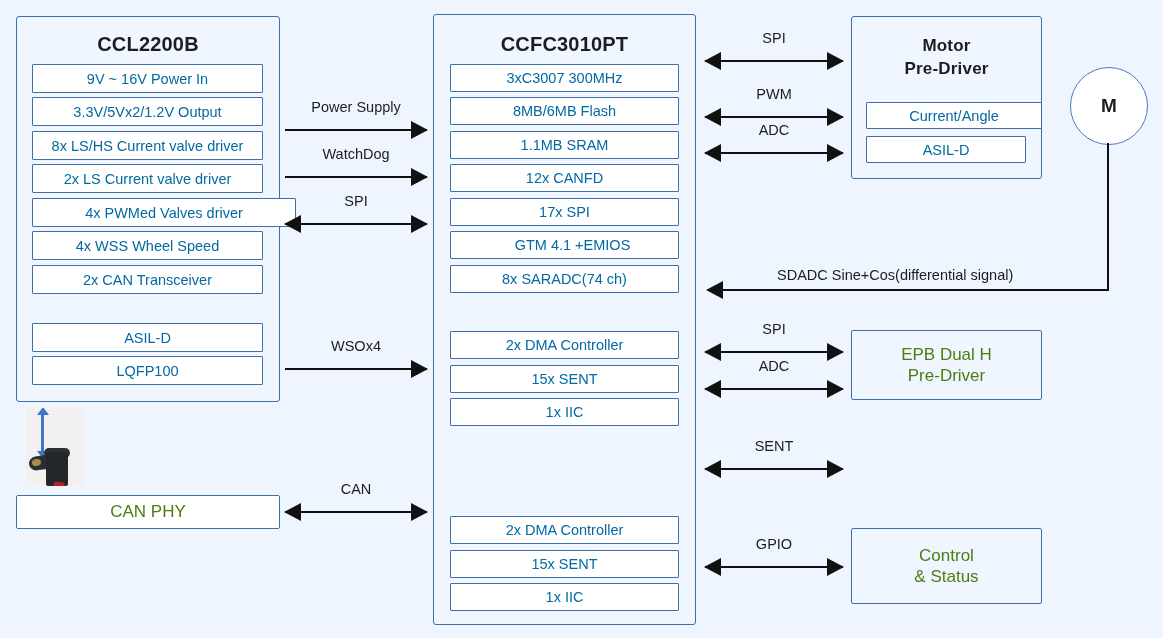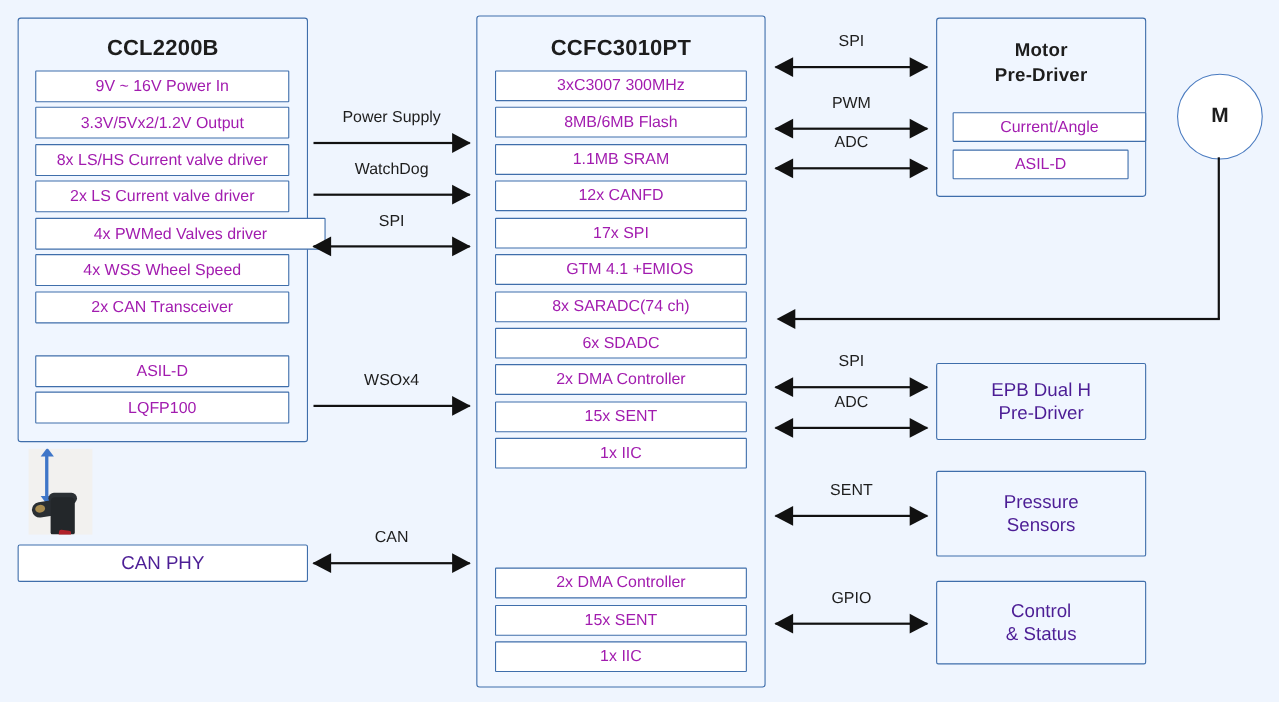--- a/index.html
+++ b/index.html
@@ -28,32 +28,32 @@
     color:#1d1d1d;
     letter-spacing:.2px;
   }
   .chip{
     position:absolute;
     border:1.2px solid #3f6eab;
     background:#ffffff;
     box-sizing:border-box;
     display:flex;align-items:center;justify-content:center;
     font-size:14.5px;
-    color:#a21caf;
+    color:#0369a1;
     border-radius:1px;
   }
   .unit{
     position:absolute;
     border:1.6px solid #3f6eab;
     background:#ffffff;
     box-sizing:border-box;
     display:flex;align-items:center;justify-content:center;
     text-align:center;
     font-size:17px;
-    color:#4c1d95;
+    color:#4d7c0f;
     line-height:1.25;
     border-radius:2px;
     white-space:pre-line;
   }
   .unit.bigbox{background:#f0f6ff;}
   .motor-circle{
     position:absolute;
     width:76px;height:76px;border-radius:50%;
     border:1.4px solid #4a7bc0;
     background:#ffffff;
@@ -170,21 +170,20 @@
     <div class="panel-title" style="top:18px;">CCFC3010PT</div>
   </div>
 
   <div class="chip" style="left:450px;top:64px;width:229px;height:28px;">3xC3007 300MHz</div>
   <div class="chip" style="left:450px;top:97px;width:229px;height:28px;">8MB/6MB Flash</div>
   <div class="chip" style="left:450px;top:131px;width:229px;height:28px;">1.1MB SRAM</div>
   <div class="chip" style="left:450px;top:164px;width:229px;height:28px;">12x CANFD</div>
   <div class="chip" style="left:450px;top:198px;width:229px;height:28px;">17x SPI</div>
   <div class="chip" style="left:450px;top:231px;width:229px;height:28px;padding-left:16px;">GTM 4.1 +EMIOS</div>
   <div class="chip" style="left:450px;top:265px;width:229px;height:28px;">8x SARADC(74 ch)</div>
-  <div class="chip" style="left:450px;top:298px;width:229px;height:28px;">6x SDADC</div>
   <div class="chip" style="left:450px;top:331px;width:229px;height:28px;">2x DMA Controller</div>
   <div class="chip" style="left:450px;top:365px;width:229px;height:28px;">15x SENT</div>
   <div class="chip" style="left:450px;top:398px;width:229px;height:28px;">1x IIC</div>
 
   <div class="chip" style="left:450px;top:516px;width:229px;height:28px;">2x DMA Controller</div>
   <div class="chip" style="left:450px;top:550px;width:229px;height:28px;">15x SENT</div>
   <div class="chip" style="left:450px;top:583px;width:229px;height:28px;">1x IIC</div>
 
   <div class="panel" style="left:851px;top:16px;width:191px;height:163px;">
     <div class="panel-title" style="top:18px;font-size:17px;font-weight:bold;white-space:pre-line;line-height:1.35;">Motor
@@ -193,26 +192,25 @@
   <div class="chip" style="left:866px;top:102px;width:176px;height:27px;">Current/Angle</div>
   <div class="chip" style="left:866px;top:136px;width:160px;height:27px;">ASIL-D</div>
 
   <div class="motor-circle" style="left:1070px;top:67px;">
     <span>M</span>
   </div>
   <div class="motor-lead-v" style="left:1107px;top:143px;height:147px;"></div>
 
   <div class="poly-h" style="left:722px;top:289px;width:387px;"></div>
   <div class="poly-head-l" style="left:706px;top:281px;"></div>
+  <div class="poly-label" style="left:777px;top:267px;">SDADC Sine+Cos(differential signal)</div>
 
   <div class="unit bigbox" style="left:851px;top:330px;width:191px;height:70px;">EPB Dual H
 Pre-Driver</div>
 
-  <div class="unit bigbox" style="left:851px;top:428px;width:191px;height:78px;">Pressure
-Sensors</div>
 
   <div class="unit bigbox" style="left:851px;top:528px;width:191px;height:76px;">Control
 &amp; Status</div>
 
   <div class="arrow" style="left:285px;top:166px;width:142px;">
     <div class="shaft"></div>
     <div class="head-r"></div>
     <div class="arrow-label">WatchDog</div>
   </div>
 

